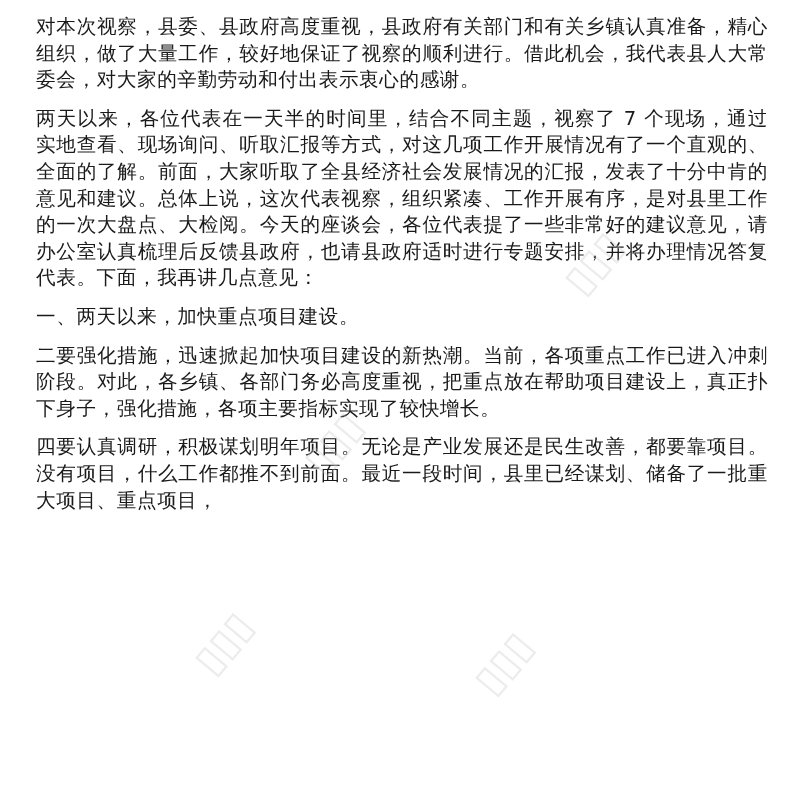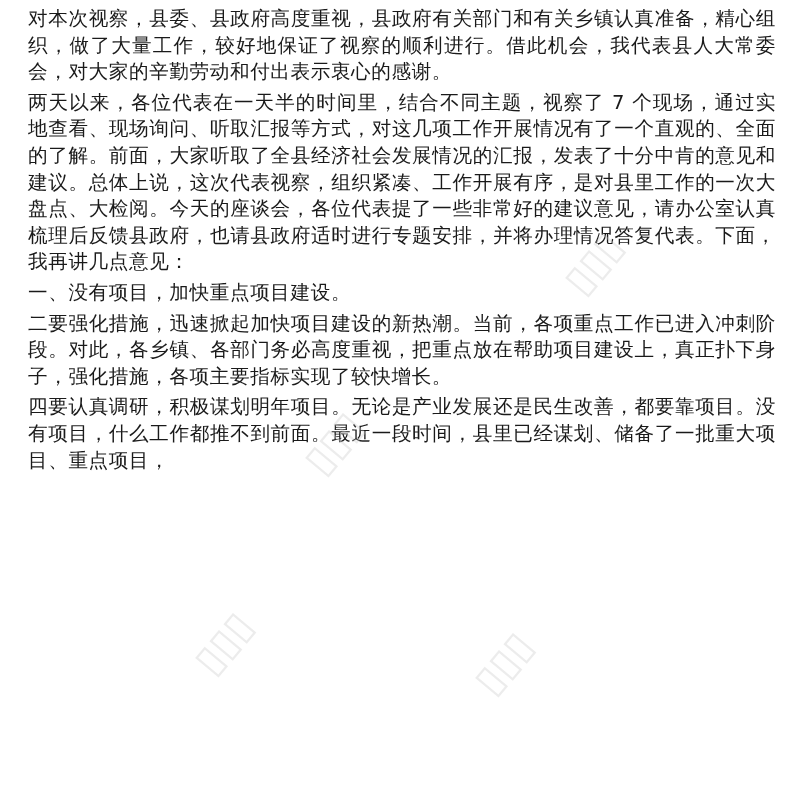--- a/index.html
+++ b/index.html
@@ -6,34 +6,34 @@
   body {
     width: 800px; height: 800px; overflow: hidden;
     background: #ffffff; position: relative;
     font-family: "DejaVu Sans", "Liberation Sans", sans-serif;
   }
   .page {
     position: absolute; left: 24px; top: 2px; width: 756px;
     color: #1a1a1a; font-size: 19.6px; line-height: 26.6px;
     text-align: justify; letter-spacing: 0.6px;
   }
-  .para { margin: 4px; }
+  .para { margin: 12px; }
   .watermark {
     position: absolute; color: rgba(200,200,200,0.35);
     font-size: 40px; font-weight: bold; transform: rotate(-50deg);
     pointer-events: none; white-space: nowrap;
   }
 </style>
 </head>
 <body>
 
 <div class="page">
   <p class="para">对本次视察，县委、县政府高度重视，县政府有关部门和有关乡镇认真准备，精心组织，做了大量工作，较好地保证了视察的顺利进行。借此机会，我代表县人大常委会，对大家的辛勤劳动和付出表示衷心的感谢。</p>
   <p class="para">两天以来，各位代表在一天半的时间里，结合不同主题，视察了 7 个现场，通过实地查看、现场询问、听取汇报等方式，对这几项工作开展情况有了一个直观的、全面的了解。前面，大家听取了全县经济社会发展情况的汇报，发表了十分中肯的意见和建议。总体上说，这次代表视察，组织紧凑、工作开展有序，是对县里工作的一次大盘点、大检阅。今天的座谈会，各位代表提了一些非常好的建议意见，请办公室认真梳理后反馈县政府，也请县政府适时进行专题安排，并将办理情况答复代表。下面，我再讲几点意见：</p>
-  <p class="para">一、没有项目，加快重点项目建设。</p>
+  <p class="para">一、两天以来，加快重点项目建设。</p>
   <p class="para">二要强化措施，迅速掀起加快项目建设的新热潮。当前，各项重点工作已进入冲刺阶段。对此，各乡镇、各部门务必高度重视，把重点放在帮助项目建设上，真正扑下身子，强化措施，各项主要指标实现了较快增长。</p>
   <p class="para">四要认真调研，积极谋划明年项目。无论是产业发展还是民生改善，都要靠项目。没有项目，什么工作都推不到前面。最近一段时间，县里已经谋划、储备了一批重大项目、重点项目，</p>
 
 </div>
 
 <div class="watermark" style="left:300px; top:420px;">▯▯▯</div>
 <div class="watermark" style="left:560px; top:240px;">▯▯▯</div>
 <div class="watermark" style="left:190px; top:620px;">▯▯▯</div>
 <div class="watermark" style="left:470px; top:640px;">▯▯▯</div>
 

